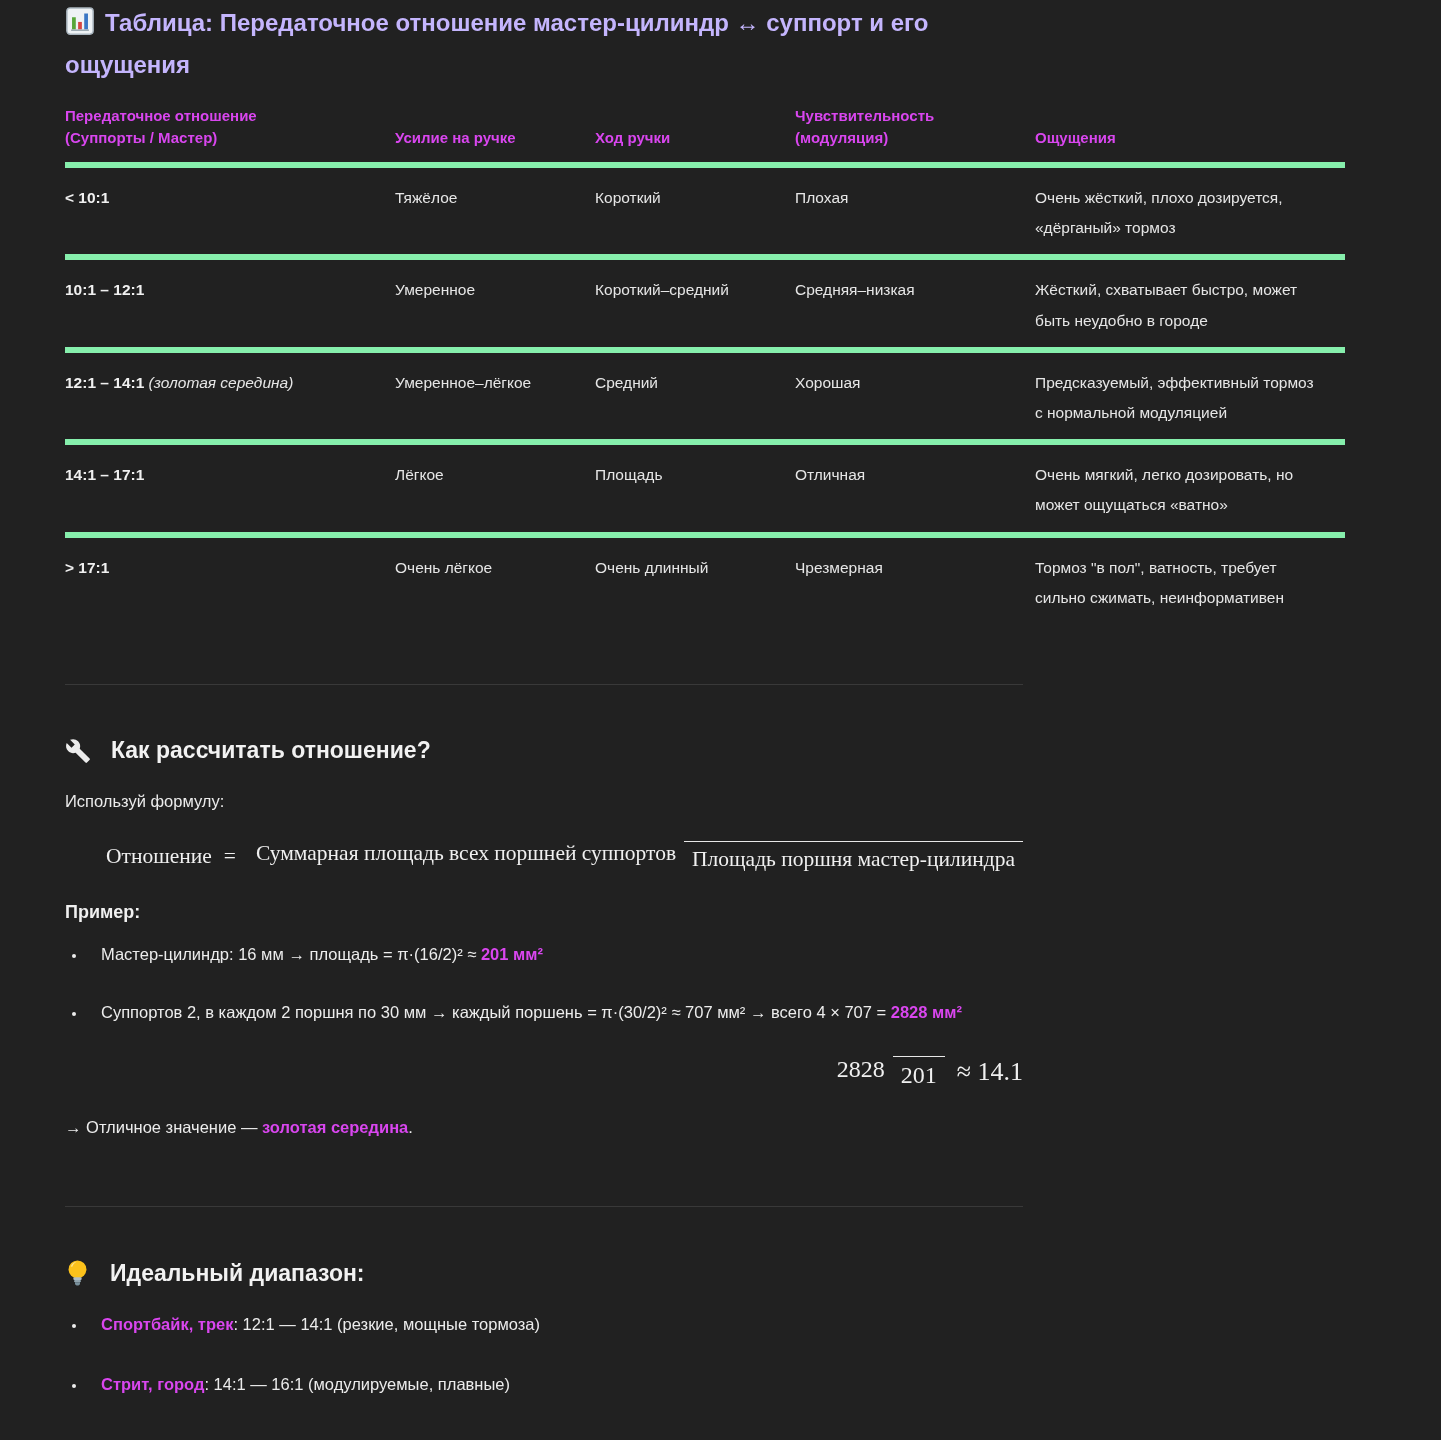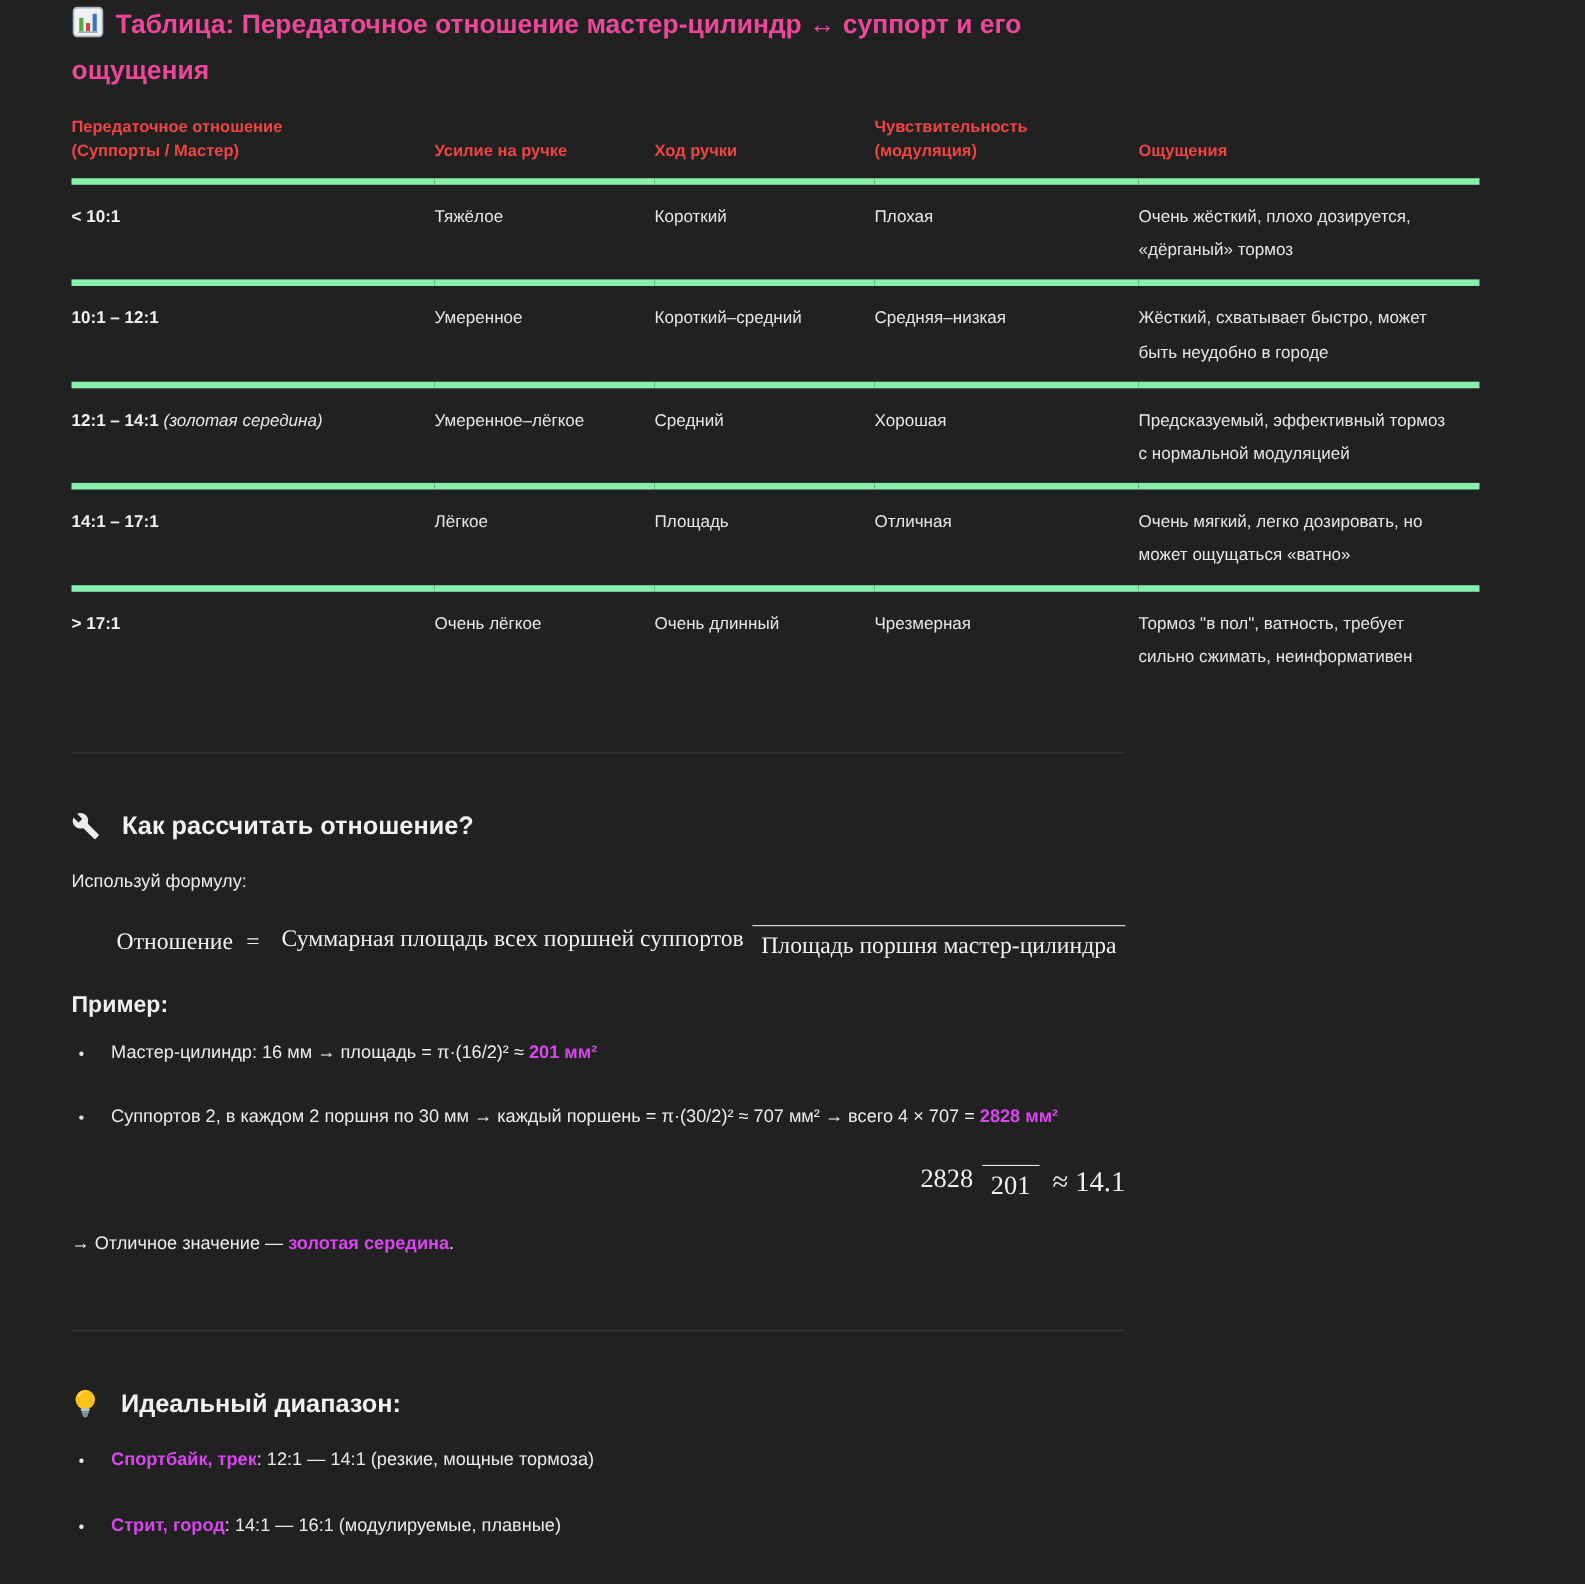--- a/index.html
+++ b/index.html
@@ -15,37 +15,37 @@
     padding: 4px 0 14px 65px;
   }
 
   
   h1.doc-title {
     margin: 0;
     font-size: 24px;
     font-weight: 700;
     line-height: 1.55;
     max-width: 995px;
-    color: #ec4899;
+    color: #c4b5fd;
   }
   h1.doc-title .title-icon { display: inline-block; vertical-align: -5px; margin-right: 10px; }
 
   
   table.ratio-table {
     border-collapse: collapse;
     margin-top: 16px;
     width: 1280px;
     table-layout: fixed;
   }
   .ratio-table th {
     text-align: left;
     vertical-align: bottom;
     font-size: 15px;
     font-weight: 700;
-    color: #ef4444;
+    color: #d946ef;
     padding: 6px 20px 13px 0;
     line-height: 1.45;
   }
   .th-narrow { display: inline-block; max-width: 238px; }
   .ratio-table td {
     vertical-align: top;
     font-size: 15.5px;
     color: #e6e6e6;
     padding: 15px 24px 11px 0;
     border-top: 6px solid #86efac;
@@ -64,21 +64,21 @@
   h2.section-heading {
     margin: 52px 0 0 0;
     font-size: 23px;
     font-weight: 700;
     color: #f2f2f2;
     display: flex;
     align-items: center;
     gap: 20px;
   }
   p.intro { margin: 28px 0 0 0; font-size: 16.5px; }
-  p.example-label { margin: 30px 0 0 0; font-size: 21px; font-weight: 700; color: #f0f0f0; }
+  p.example-label { margin: 30px 0 0 0; font-size: 18px; font-weight: 700; color: #f0f0f0; }
 
   
   .formula-block {
     width: 958px;
     margin: 30px 0 26px 0;
     display: flex;
     align-items: center;
     justify-content: flex-end;
     gap: 12px;
     font-family: "Liberation Serif", "DejaVu Serif", serif;

